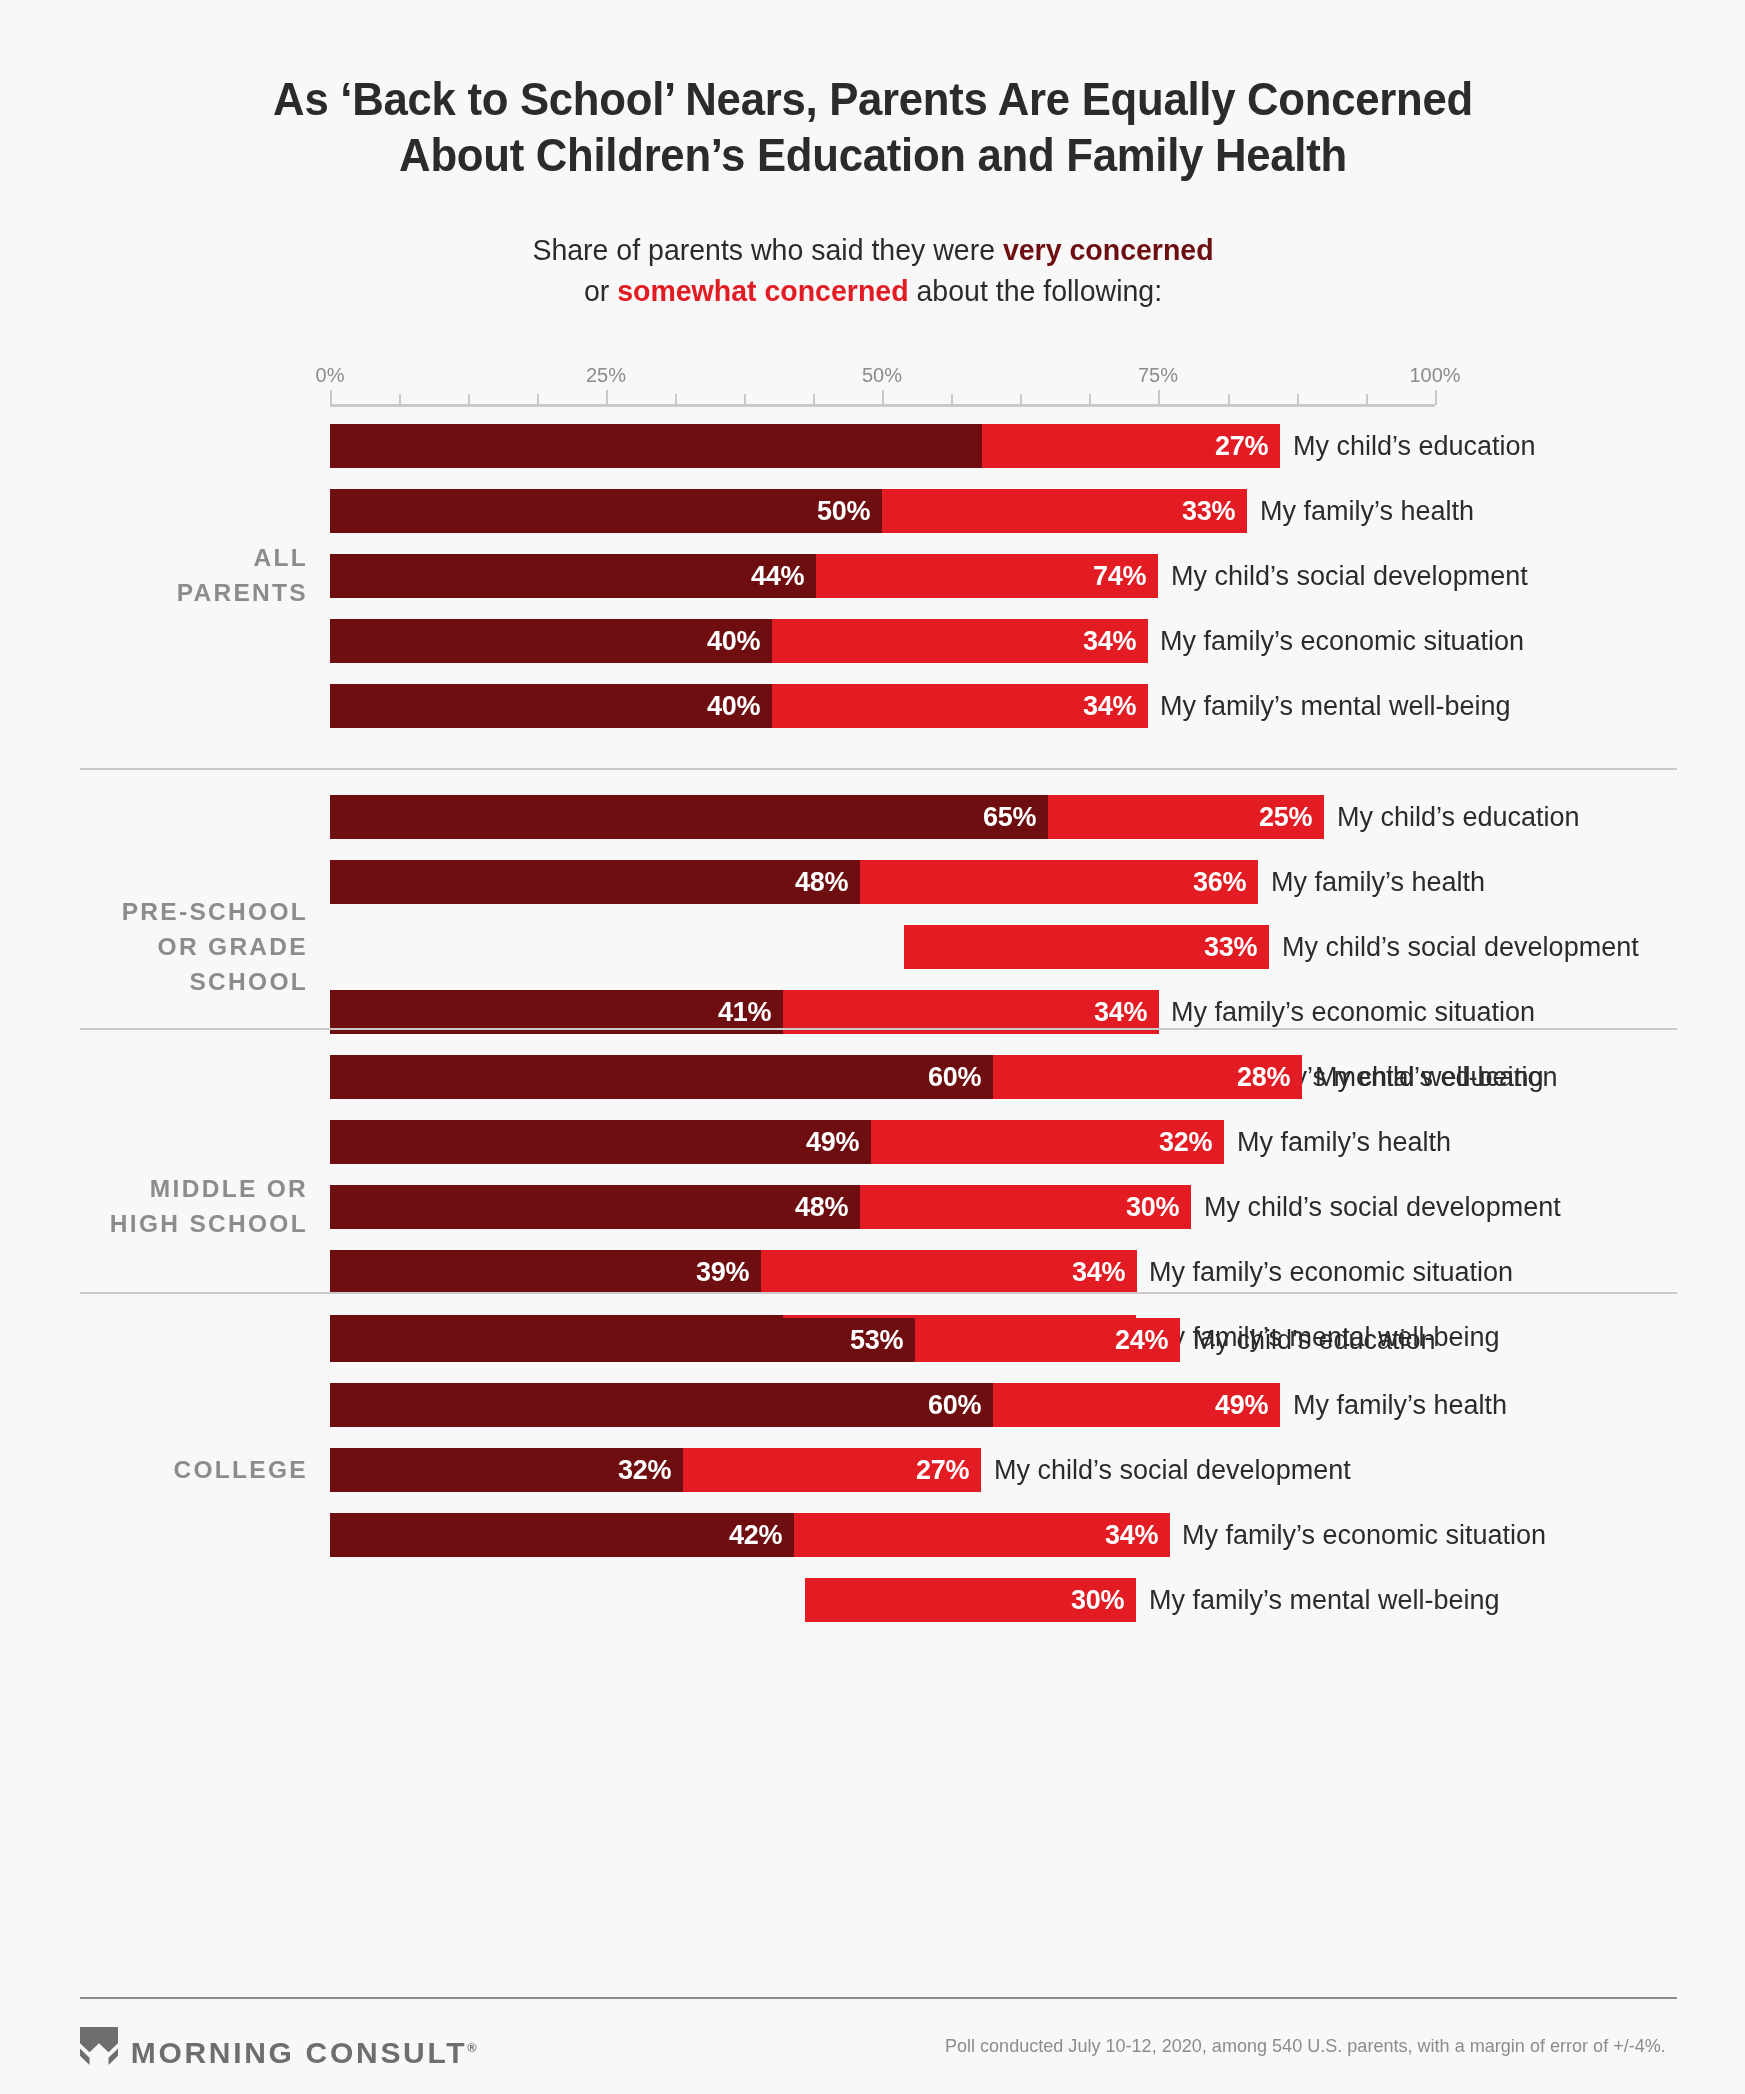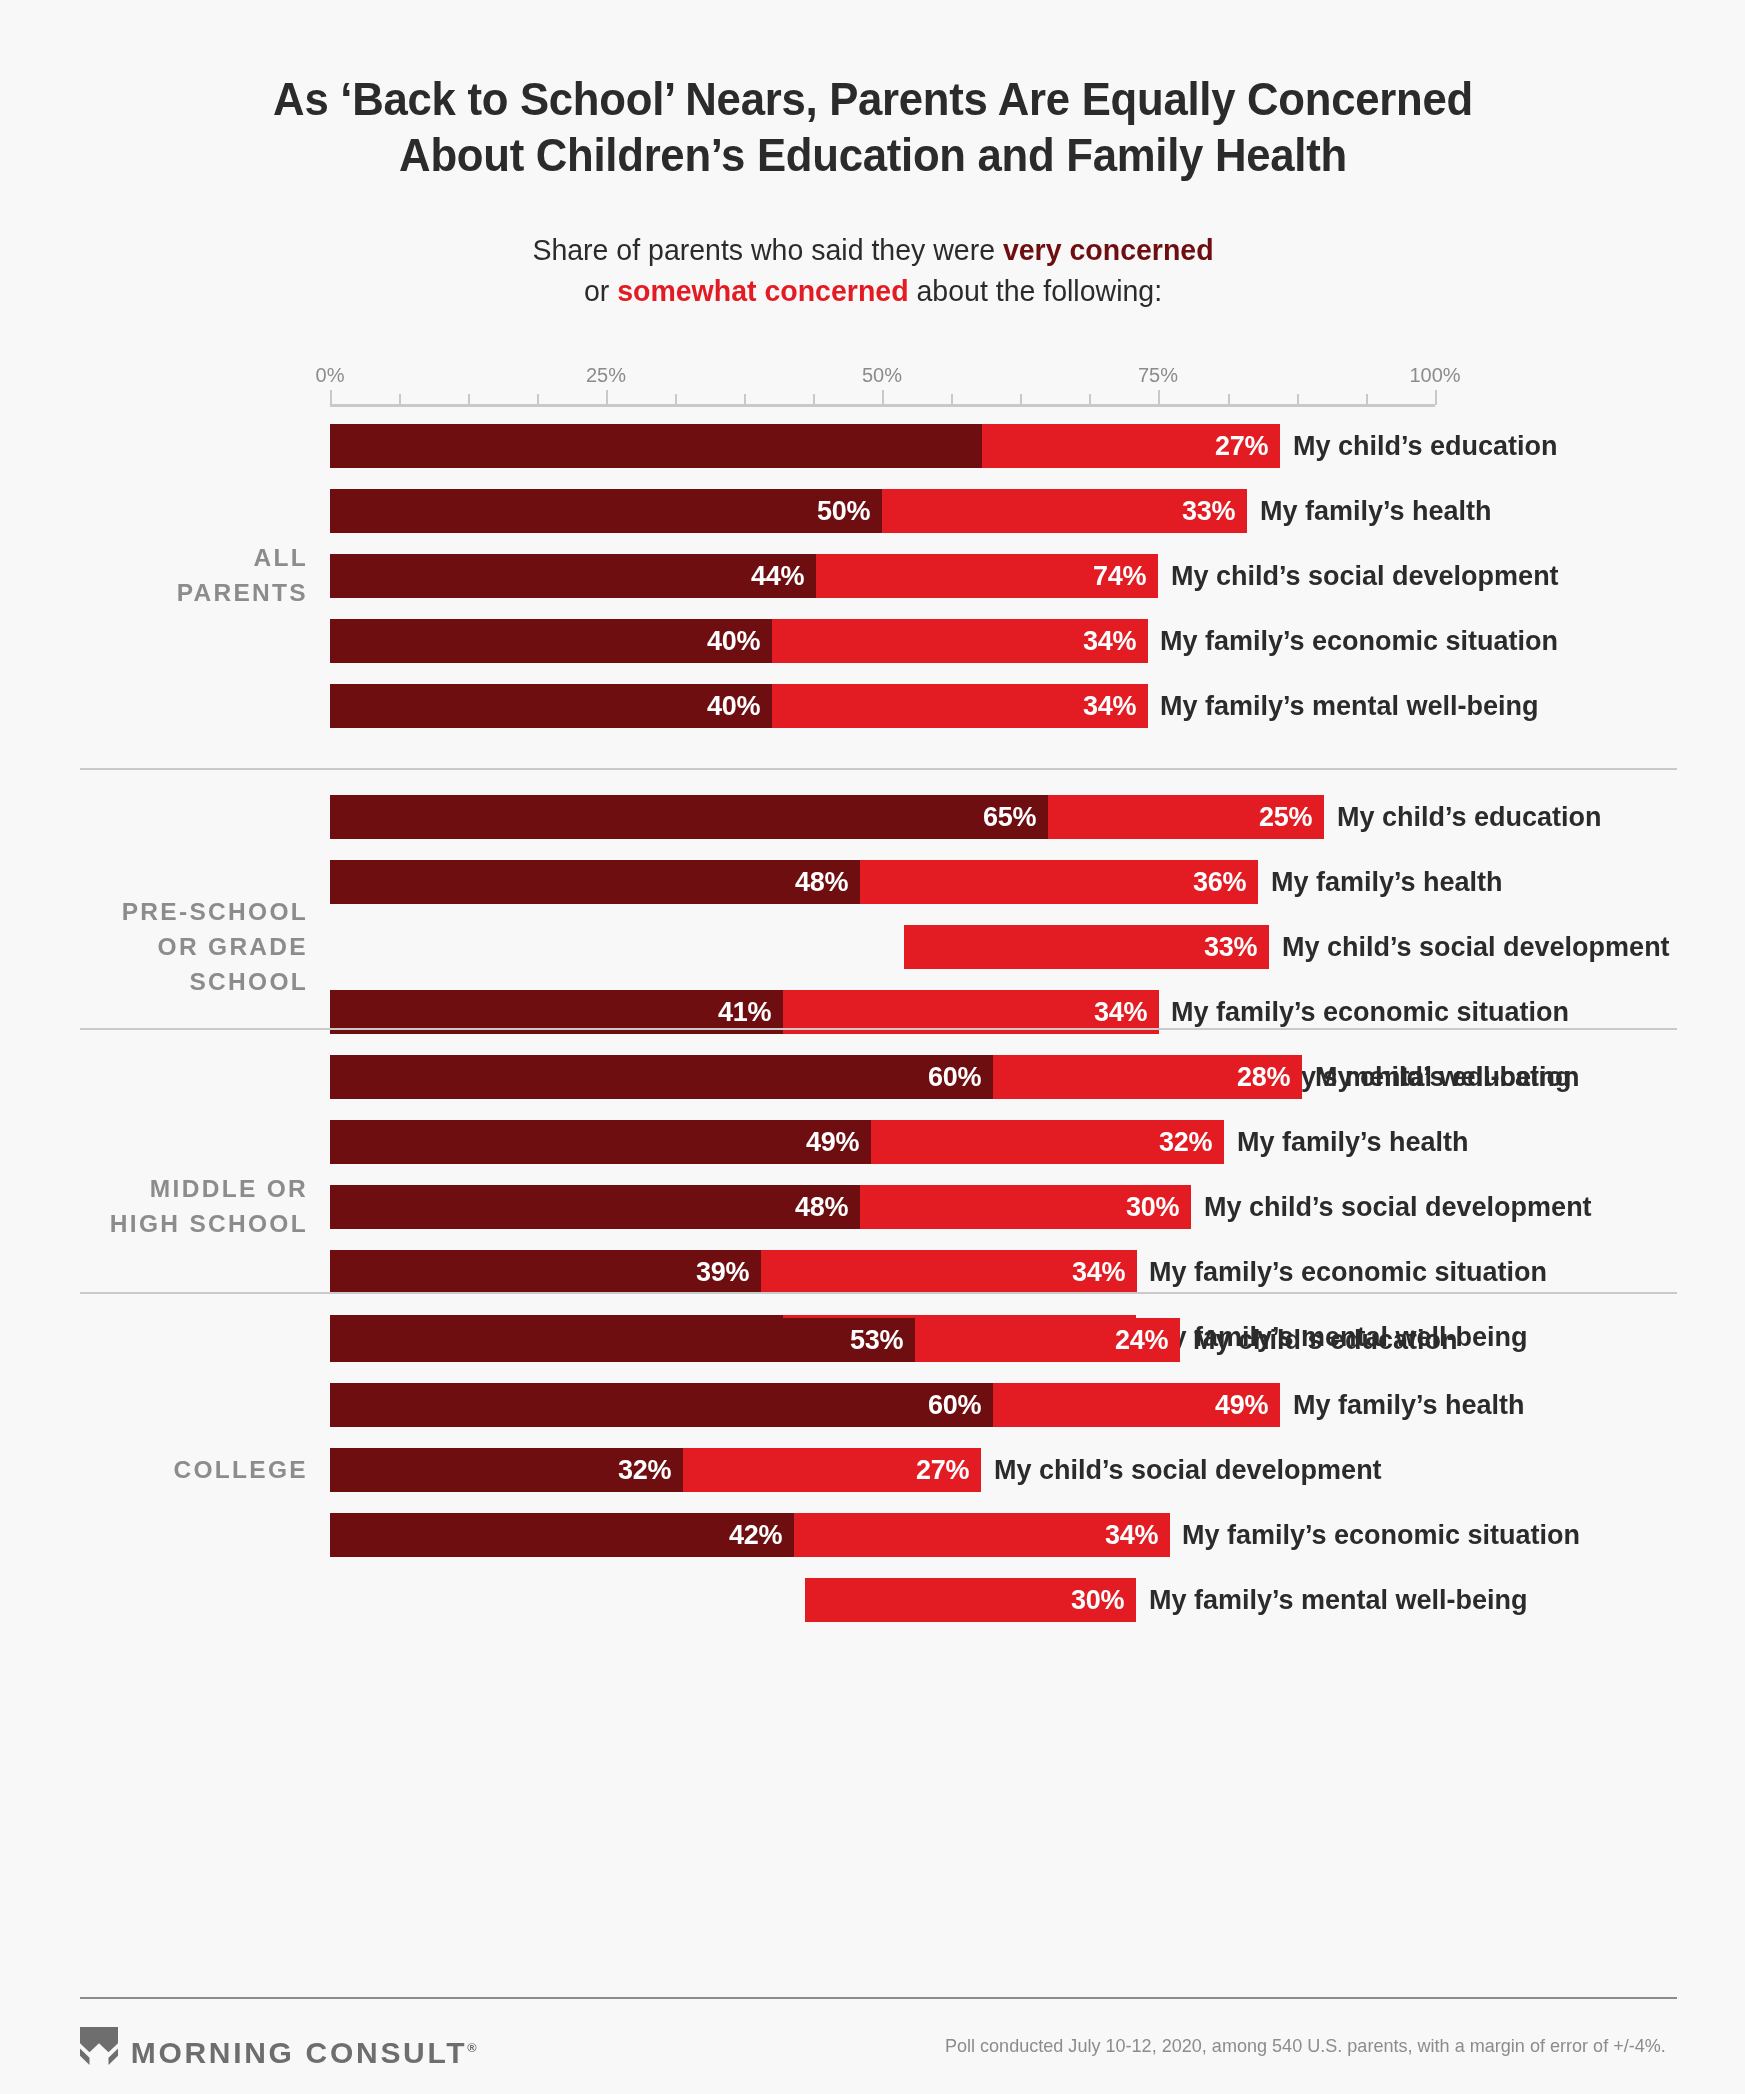--- a/index.html
+++ b/index.html
@@ -84,21 +84,20 @@
     padding-right:11.8px;
     letter-spacing:-0.3px;
   }
   .row-label {
     position:absolute; top:0; height:44px;
     display:flex; align-items:center;
     font-size:27px;
     color:#2b2b2b;
     white-space:nowrap;
     transform-origin:left center;
-    font-weight:bold;
   }
 
   .divider {
     position:absolute; left:80px; width:1597px; height:1.8px; background:#c9c9c9;
   }
 
   
   .footer-rule {
     position:absolute; left:80px; top:1997px; width:1597px; height:1.8px; background:#8c8c8c;
   }

